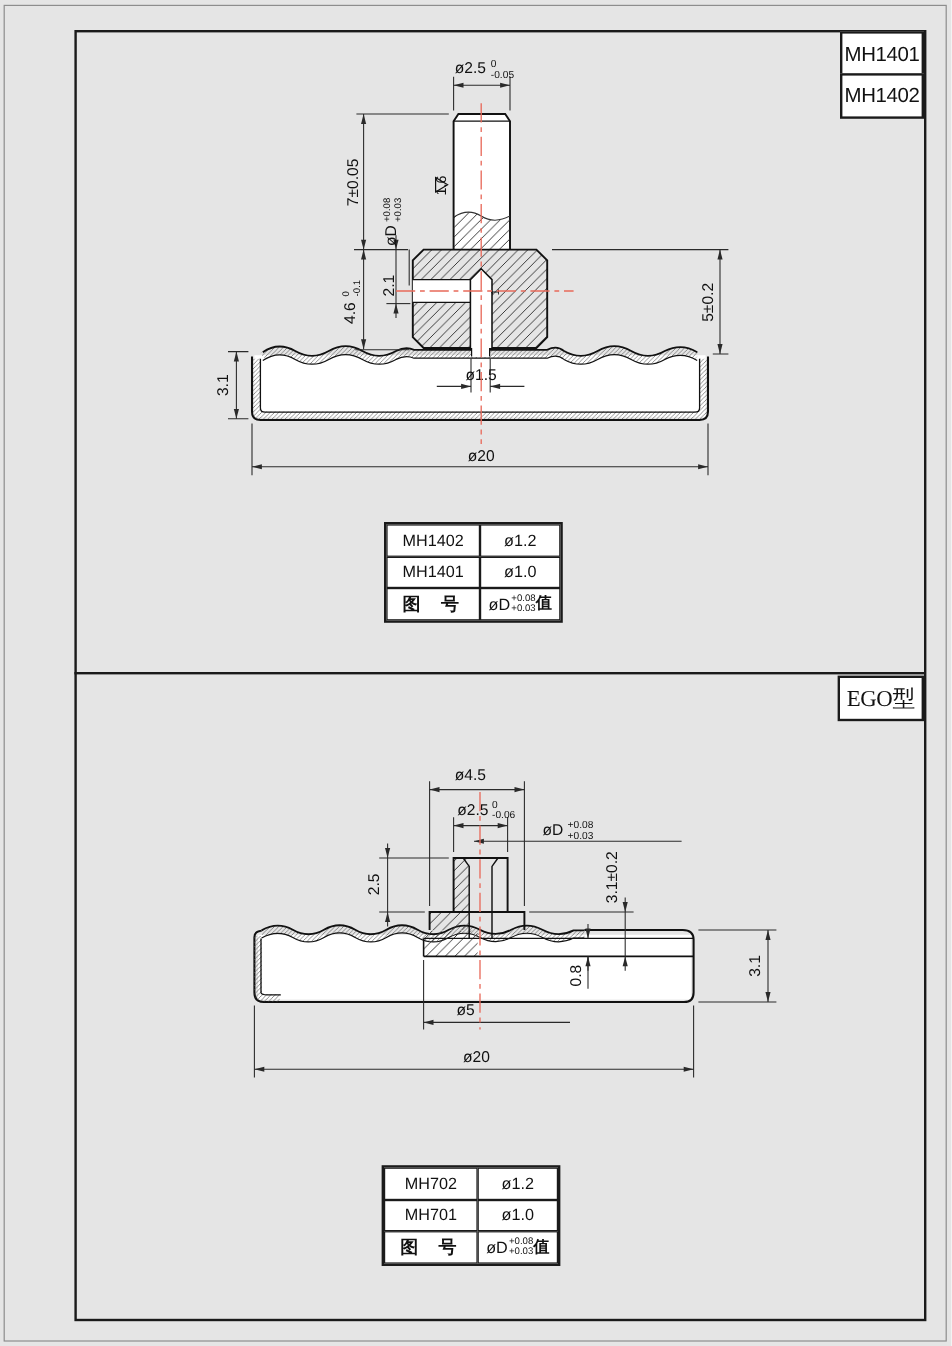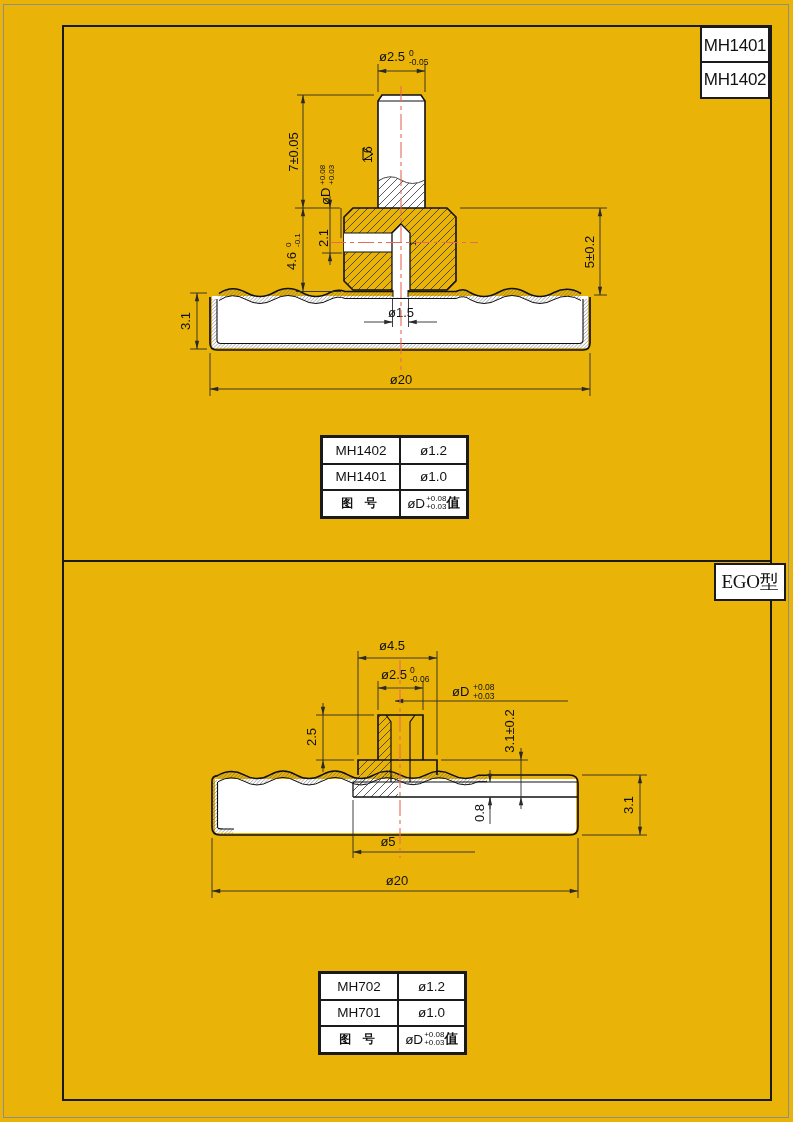--- a/index.html
+++ b/index.html
@@ -1,34 +1,34 @@
 <!DOCTYPE html>
 <html><head>
 <meta charset="utf-8">
 <style>
   html,body{margin:0;padding:0;background:#fff;}
-  .page{position:relative;width:793px;height:1122px;background:#eab308;overflow:hidden;
+  .page{position:relative;width:793px;height:1122px;background:#e5e5e5;overflow:hidden;
         font-family:"Liberation Sans",sans-serif;color:#111;}
   .outer-border{position:absolute;left:3px;top:4px;right:4px;bottom:4px;border:1.5px solid #8d8d8d;}
   .inner-frame{position:absolute;left:62px;top:25px;width:706px;height:1072px;border:2.2px solid #1a1a1a;}
   .divider{position:absolute;left:62px;top:560px;width:708px;height:2.2px;background:#1a1a1a;}
   .titlecell{position:absolute;border:2px solid #1a1a1a;background:#fff;display:flex;
              align-items:center;justify-content:center;font-size:17px;letter-spacing:-0.3px;}
   .ego{font-size:19px;font-family:"Liberation Serif",serif;}
   svg{position:absolute;left:0;top:0;}
   svg text{font-family:"Liberation Sans",sans-serif;fill:#111;}
   .dim{stroke:#2a2a2a;stroke-width:0.9;fill:none;}
   .thick{stroke:#111;stroke-width:1.7;fill:none;}
   .med{stroke:#111;stroke-width:1.1;fill:none;}
   .cl{stroke:#e8695a;stroke-width:1.1;fill:none;stroke-dasharray:16 4 4 4;}
   .dtable{position:absolute;display:grid;grid-template-columns:78px 67px;grid-auto-rows:26.6px;
           border:2px solid #1a1a1a;background:#fff;font-size:13.5px;}
   .dtable .cell{border:1px solid #1a1a1a;display:flex;align-items:center;justify-content:center;}
   .tolstack{display:inline-flex;flex-direction:column;font-size:8px;line-height:8px;margin-left:1px;}
-  .cnfont{letter-spacing:4px;font-weight:bold;font-size:12px;}
+  .cnfont{letter-spacing:4px;font-weight:bold;font-size:15px;font-family:Liberation Mono, monospace;}
   .valstack{display:flex;align-items:center;justify-content:center;}
 </style>
 </head>
 <body>
 
 <div class="page">
   <div class="outer-border"></div>
   <div class="inner-frame"></div>
   <div class="divider"></div>
 
@@ -247,21 +247,21 @@
       <path class="cl" d="M400,660 L400,858"></path>
     </g>
   </svg>
 
   <div class="titlecell" style="left:700px;top:26px;width:66px;height:35px;">
     <span>MH1401</span>
   </div>
   <div class="titlecell" style="left:700px;top:61px;width:66px;height:34px;">
     <span>MH1402</span>
   </div>
-  <div class="titlecell ego" style="left:714px;top:563px;width:68px;height:34px;">
+  <div class="titlecell ego" style="left:698px;top:563px;width:68px;height:34px;">
     <span>EGO型</span>
   </div>
 
   <div class="dtable" style="left:320px;top:435px;">
     <div class="cell">
         <span>MH1402</span>
       </div>
     <div class="cell">
         <span>ø1.2</span>
       </div>

